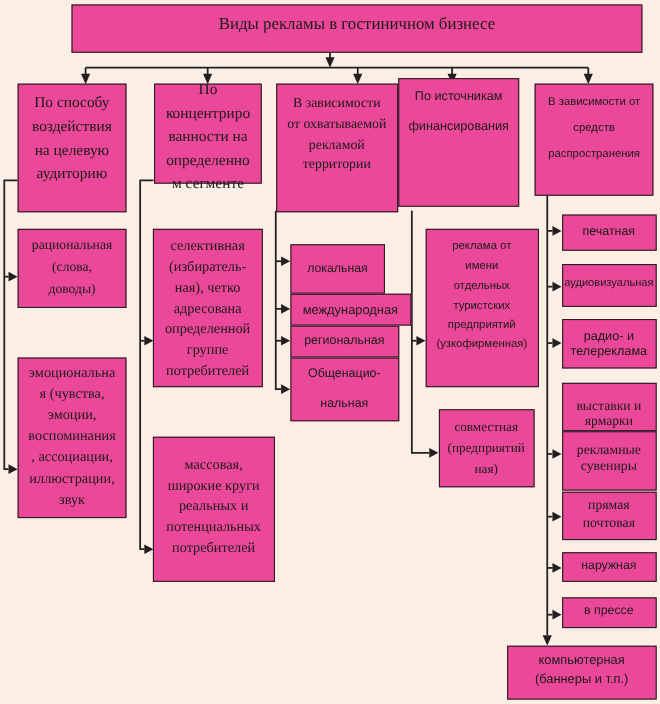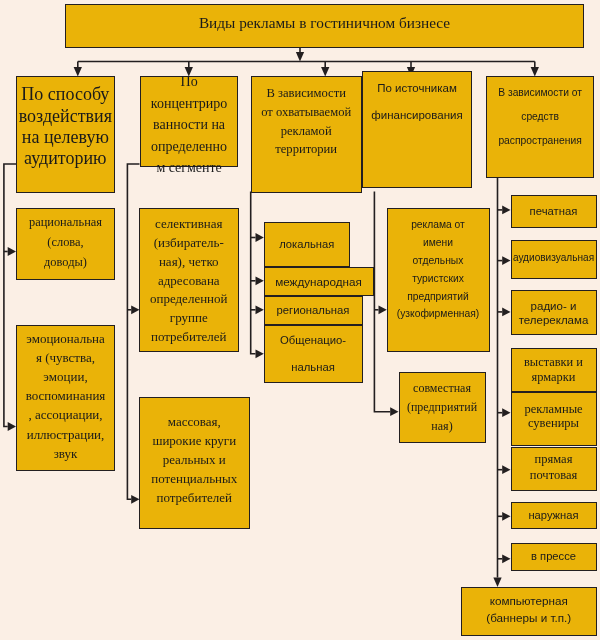--- a/index.html
+++ b/index.html
@@ -1,20 +1,20 @@
 <!DOCTYPE html>
 <html><head>
 <meta charset="utf-8">
 <title>Виды рекламы в гостиничном бизнесе</title>
 <style>
   html,body{margin:0;padding:0;}
   body{width:600px;height:640px;background:#fbefe5;overflow:hidden;
        font-family:"Liberation Serif", serif;}
   #stage{position:relative;width:600px;height:640px;}
-  .box{position:absolute;background:#eab308;border:1.6px solid #231f20;
+  .box{position:absolute;background:#ec4899;border:1.6px solid #231f20;
        box-sizing:border-box;display:flex;align-items:center;justify-content:center;
        text-align:center;color:#1a1a1a;}
   .serif{font-family:"Liberation Serif", serif;}
   .sans{font-family:"Liberation Sans", sans-serif;}
   .box span{display:block;width:100%;}
   svg.conn{position:absolute;left:0;top:0;width:600px;height:640px;overflow:visible;}
 </style>
 </head>
 <body>
 
@@ -69,21 +69,21 @@
       <polygon points="502.2,511.9 502.2,520.6999999999999 510.5,516.3" fill="#231f20"></polygon>
       <polygon points="502.2,554.4 502.2,563.1999999999999 510.5,558.8" fill="#231f20"></polygon>
       <polygon points="493.35,577.6 501.65,577.6 497.5,587" fill="#231f20"></polygon>
     </svg>
   <div id="boxes">
       <div class="box serif" style="left: 65px; top: 3.5px; width: 519px; height: 44px; font-size: 15.3px; line-height: 21.5px;">
         <span style="transform: translateY(-3.2px);">
           <span>Виды рекламы в гостиничном бизнесе</span>
         </span>
       </div>
-      <div class="box serif" style="left: 16px; top: 76.3px; width: 98.7px; height: 116.7px; font-size: 18px; line-height: 21.1px;">
+      <div class="box serif" style="left: 16px; top: 76.3px; width: 98.7px; height: 116.7px; font-size: 14px; line-height: 21.1px;">
         <span style="transform: translateY(-8.5px);">
           <span>По способу</span>
           <span>воздействия</span>
           <span>на целевую</span>
           <span>аудиторию</span>
         </span>
       </div>
       <div class="box serif" style="left: 139.9px; top: 76.3px; width: 98.4px; height: 91px; font-size: 14px; line-height: 21.4px;">
         <span style="transform: translateY(3px);">
           <span>По</span>
@@ -199,21 +199,21 @@
         <span style="transform: translateY(-2px);">
           <span>аудиовизуальная</span>
         </span>
       </div>
       <div class="box sans" style="left: 510.5px; top: 290.3px; width: 86px; height: 44.7px; font-size: 11.5px; line-height: 14px;">
         <span>
           <span>радио- и</span>
           <span>телереклама</span>
         </span>
       </div>
-      <div class="box serif" style="left: 510.5px; top: 347.6px; width: 86px; height: 44.4px; font-size: 12.4px; line-height: 14.5px;">
+      <div class="box serif" style="left: 510.5px; top: 347.6px; width: 86px; height: 44.4px; font-size: 12.4px; line-height: 14.5px; align-items: flex-end;">
         <span style="transform: translateY(-0.5px);">
           <span>выставки и</span>
           <span>ярмарки</span>
         </span>
       </div>
       <div class="box serif" style="left: 510.5px; top: 392px; width: 86px; height: 54px; font-size: 12.5px; line-height: 13.7px;">
         <span style="transform: translateY(-2px);">
           <span>рекламные</span>
           <span>сувениры</span>
         </span>

